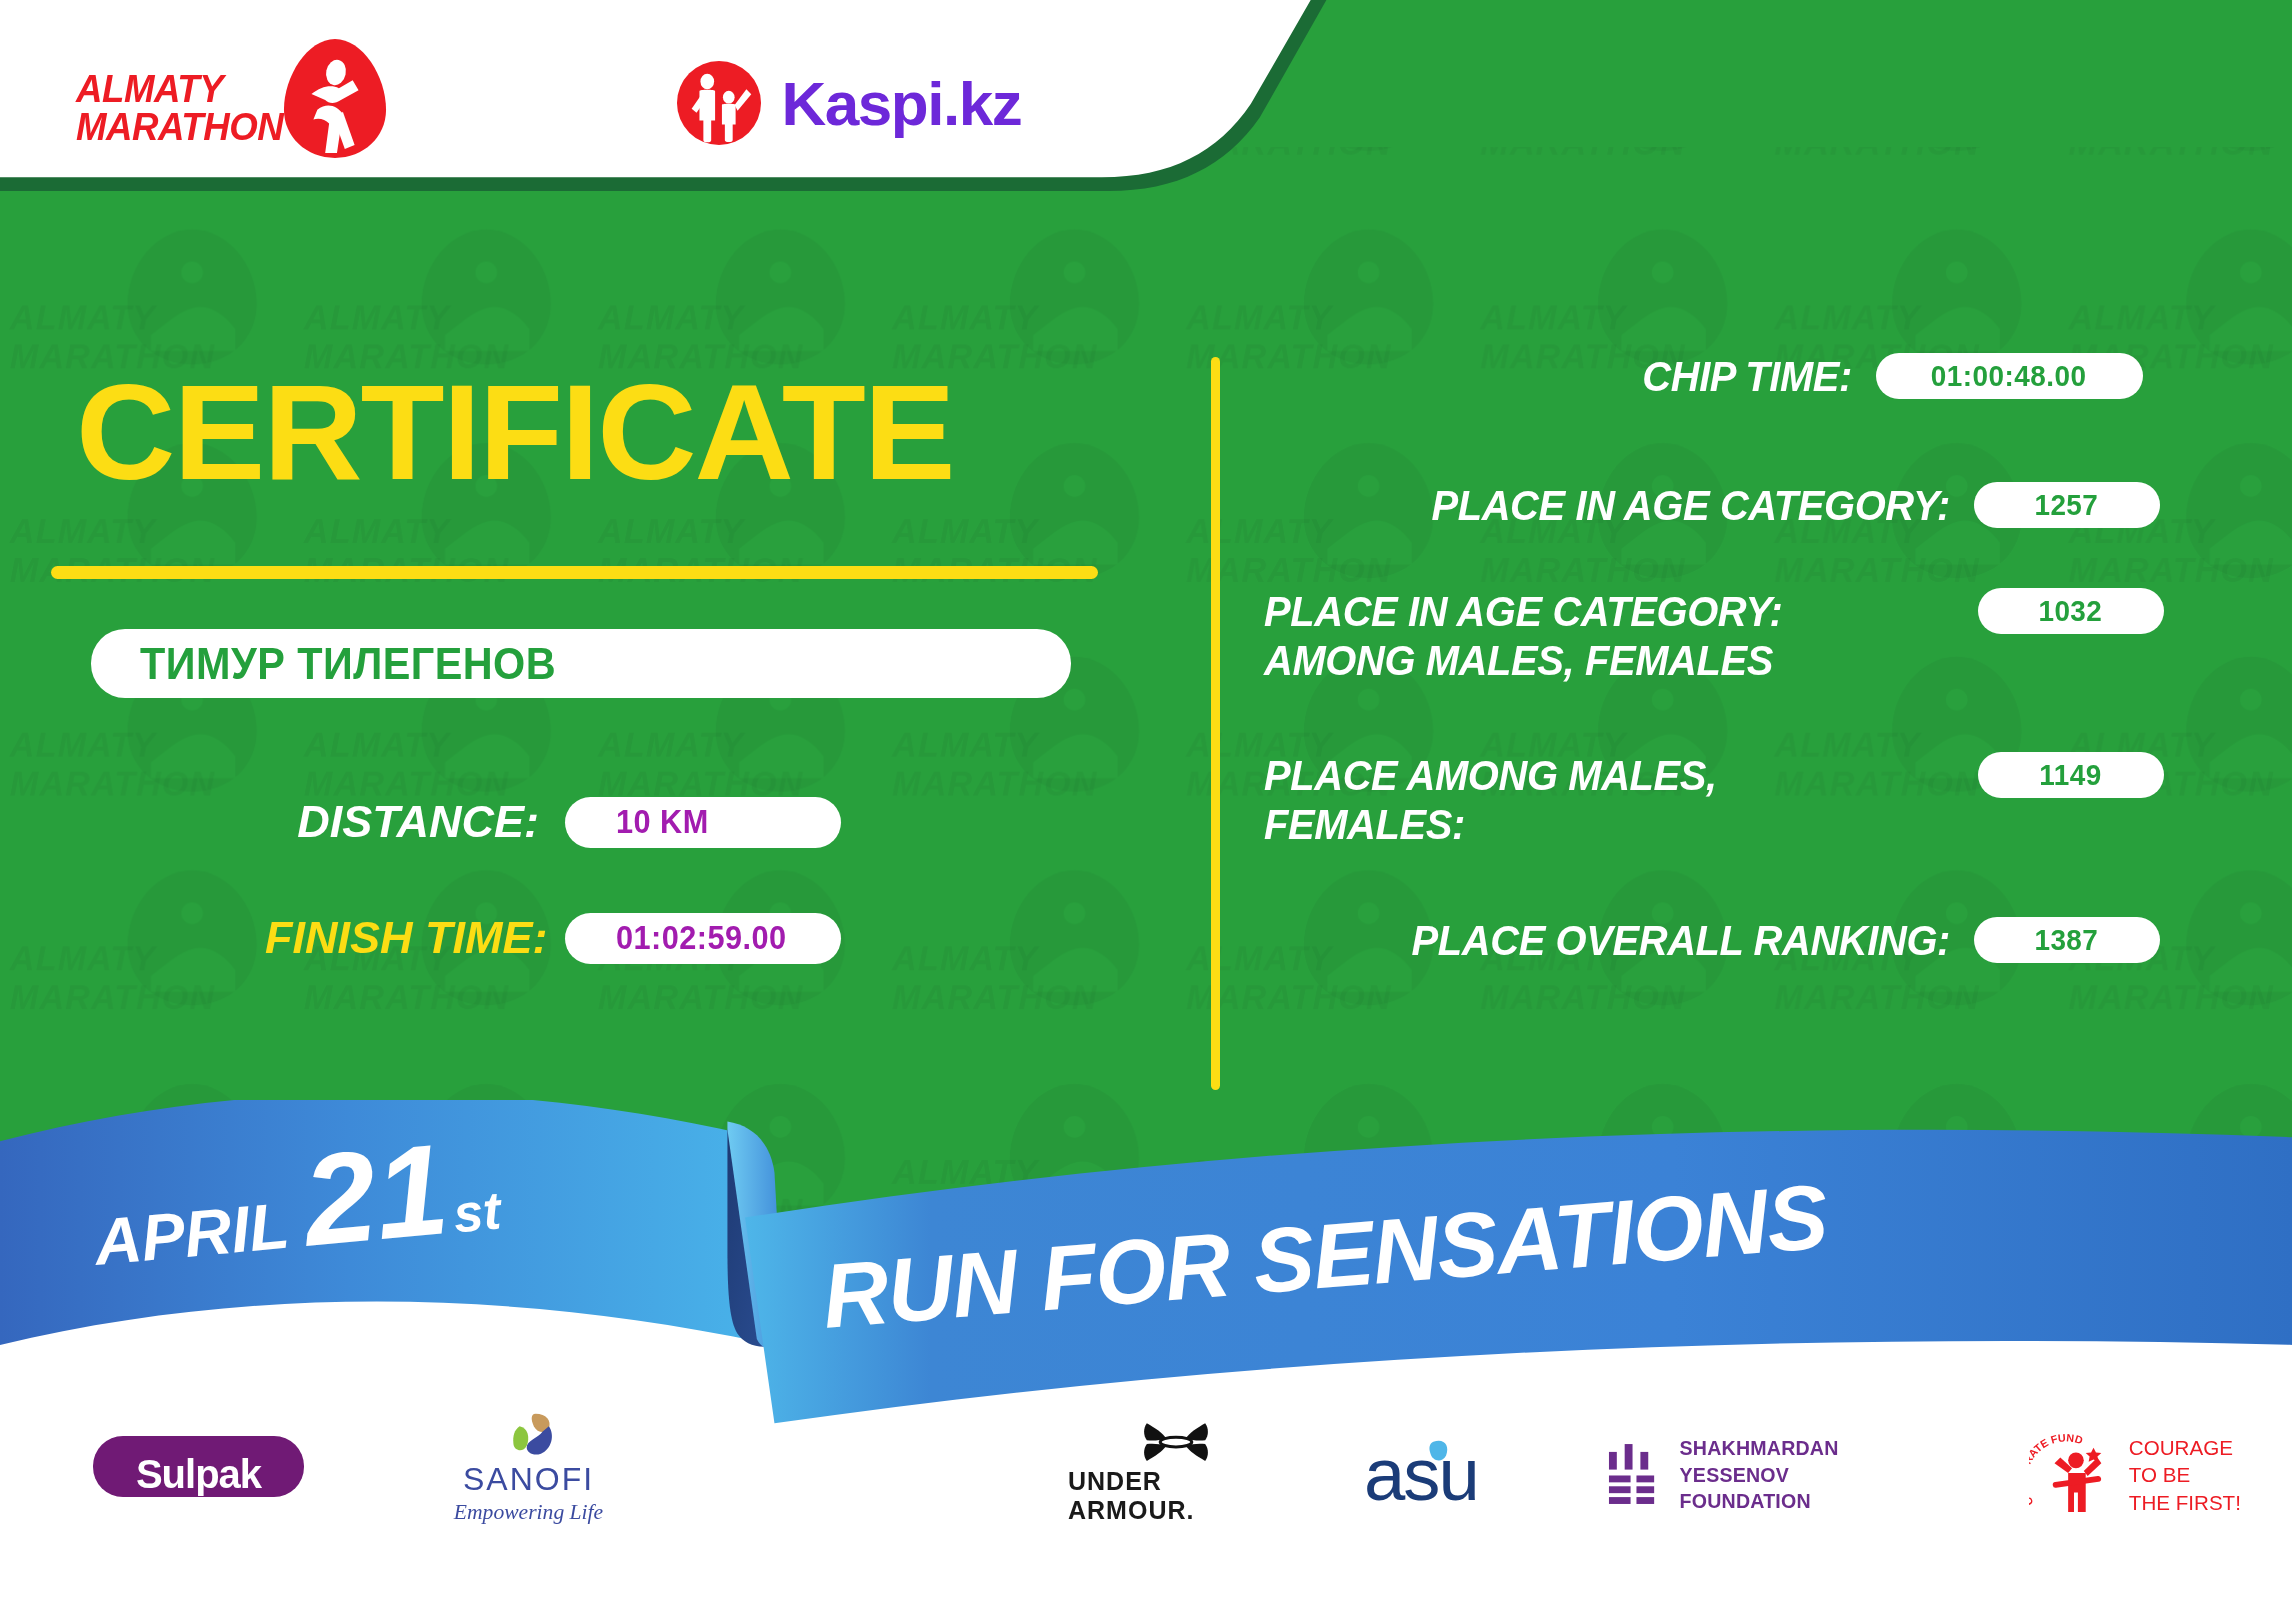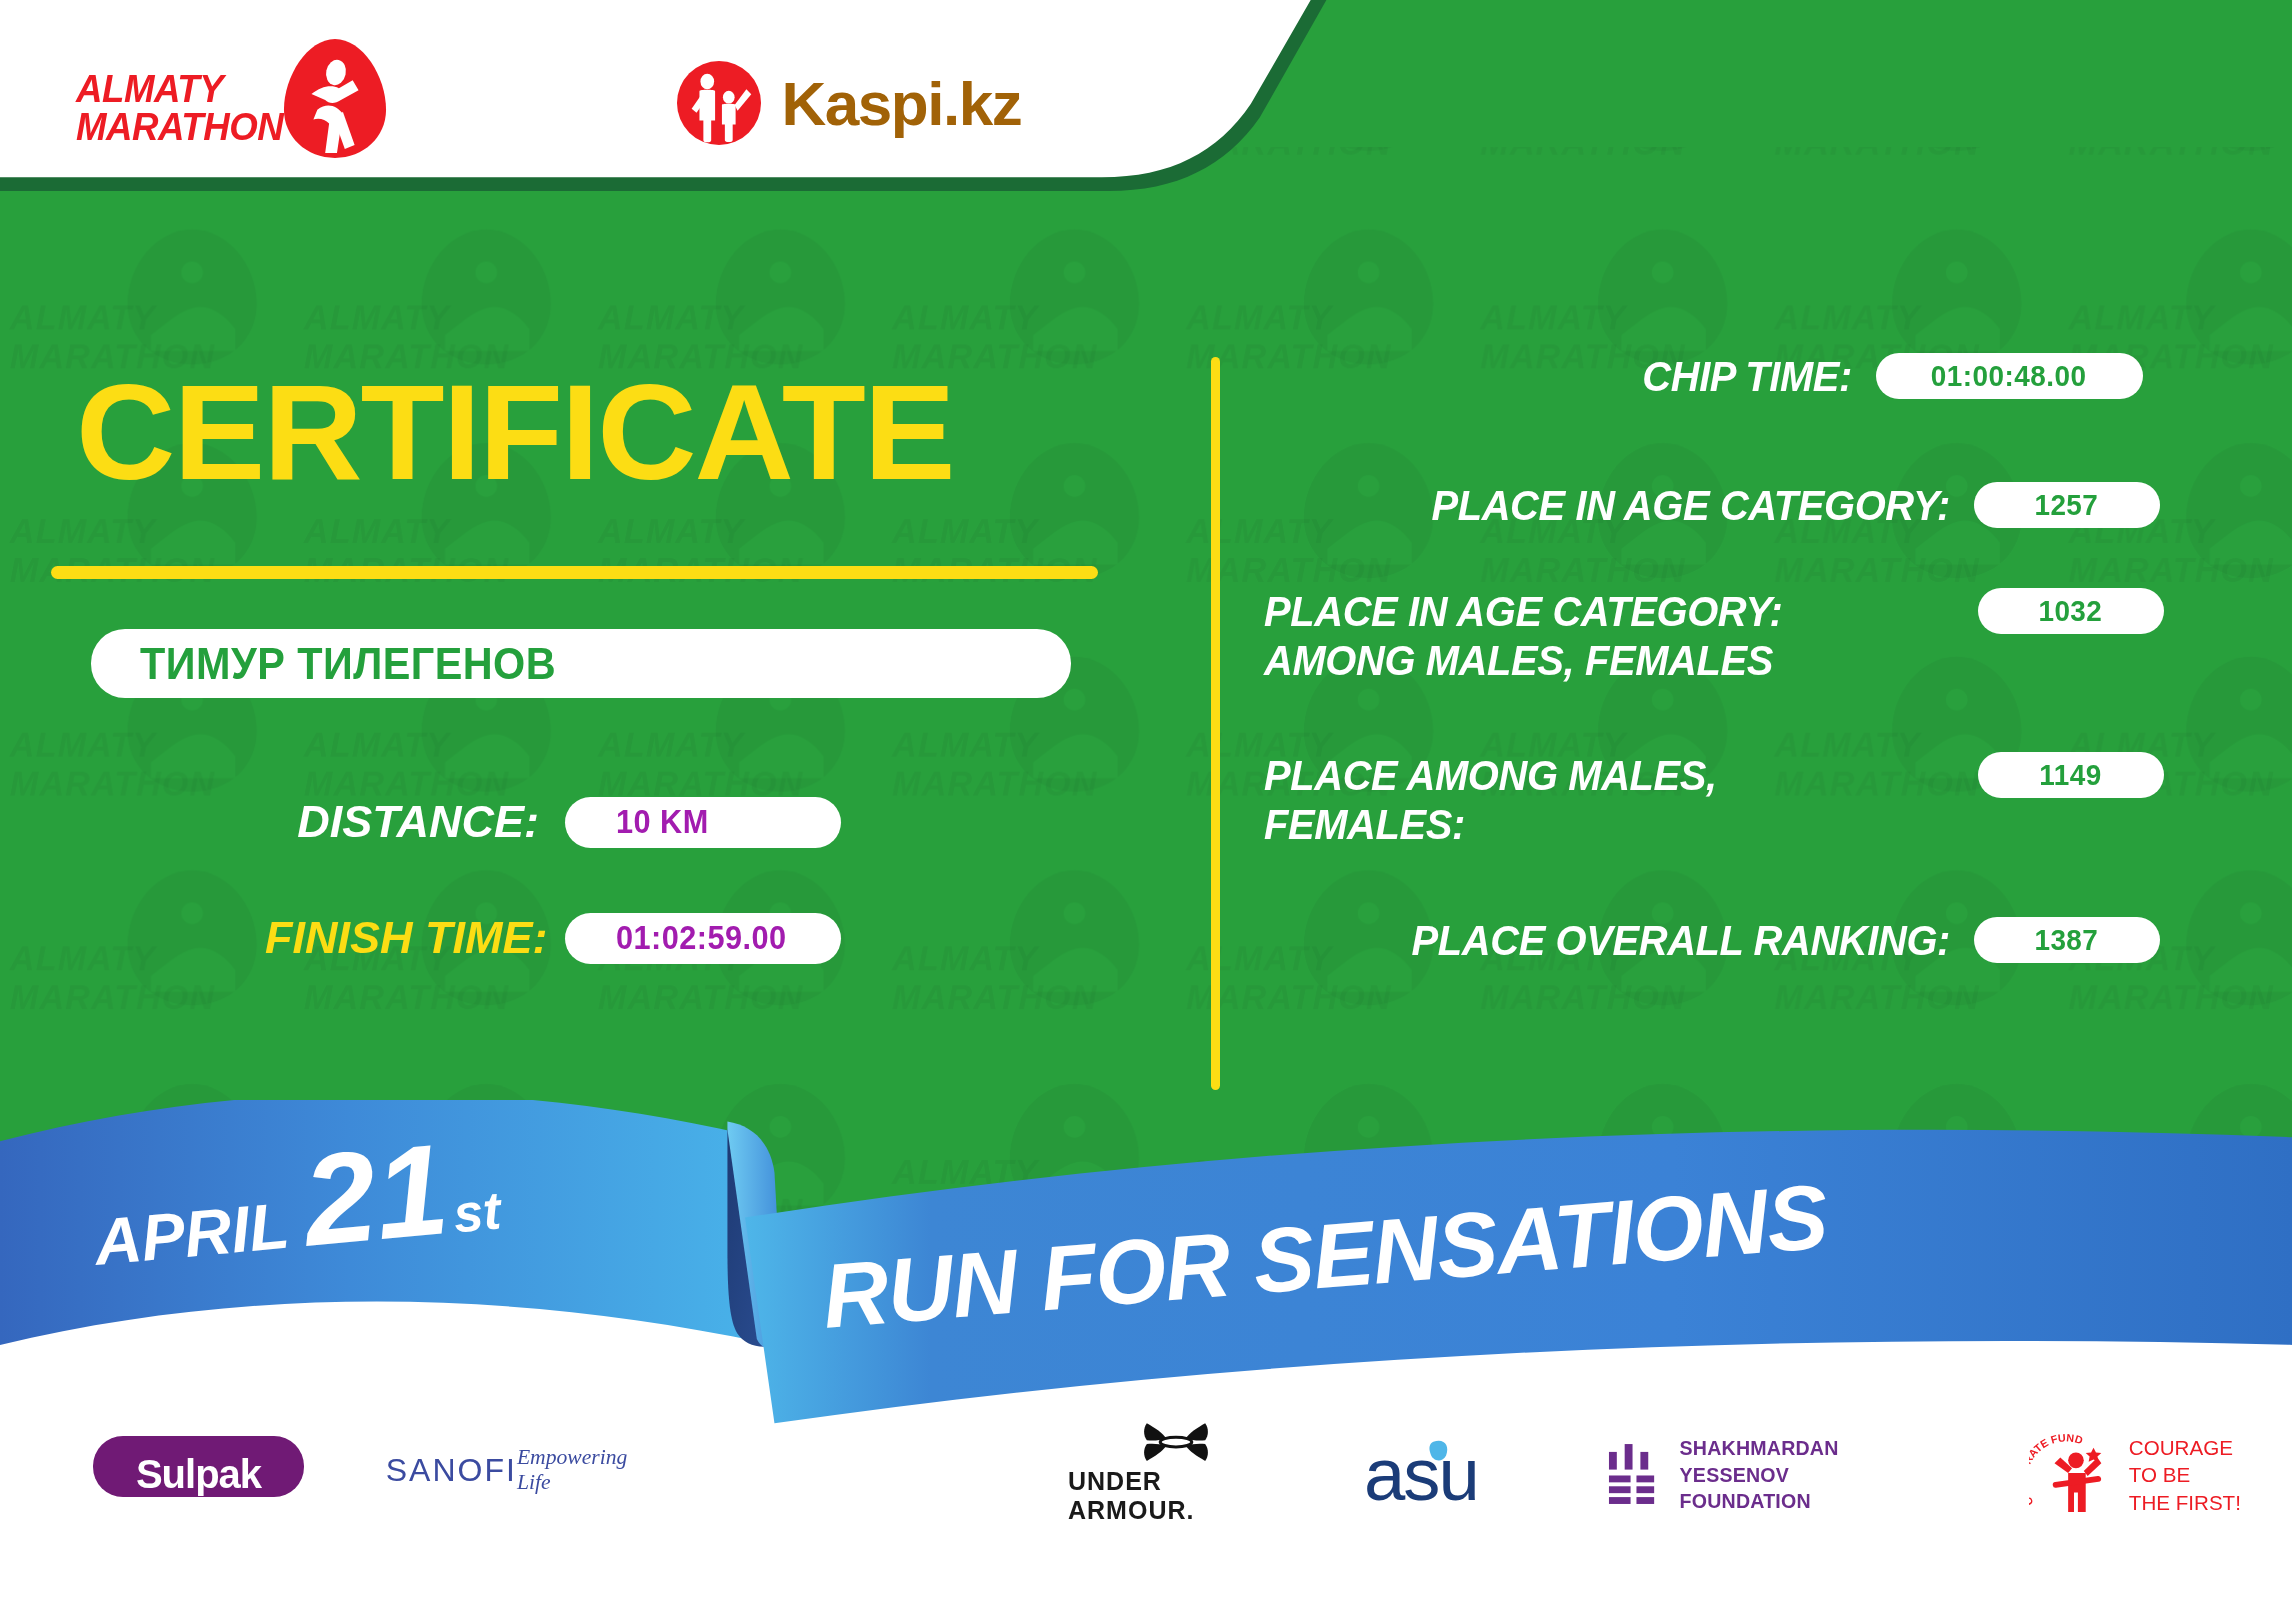--- a/index.html
+++ b/index.html
@@ -30,21 +30,21 @@
     position:absolute; left:0px; top:33px; width:211px;
     color:#ED1C24; font-weight:bold; font-style:italic;
     font-size:39px; line-height:0.97; letter-spacing:-0.5px;
     font-family:"Liberation Sans", sans-serif;
     transform:scaleX(0.94);
     transform-origin:left center;
   }
   #kaspi-logo{ position:absolute; left:676px; top:59px; height:88px; display:flex; align-items:center; gap:19.6px; }
   #kaspi-mark{ width:86px; height:86px; }
   #kaspi-word{
-    font-size:62px; font-weight:bold; color:#a16207;
+    font-size:62px; font-weight:bold; color:#6d28d9;
     letter-spacing:-1.5px; font-family:"Liberation Sans", sans-serif;
   }
 
   
   #cert-title{
     position:absolute; left:76px; top:365px; z-index:5;
     color:#FCDD14; font-size:135px; font-weight:bold;
     letter-spacing:-2px; line-height:1;
     font-family:"Liberation Sans", sans-serif;
     transform:scaleX(1.02); transform-origin:left top;
@@ -155,21 +155,21 @@
     position:absolute; left:0; top:1426px; width:2293px; height:157px;
     display:flex; align-items:center; z-index:4;
   }
   .sponsor{ position:absolute; display:flex; align-items:center; justify-content:center; }
 
   #sp-sulpak{ left:93px; top:9.8px; width:211px; height:61px;
     background:#701a75; border-radius:30px;align-items:flex-end; }
   #sp-sulpak .t{ color:#fff; font-size:40px; font-weight:bold;
     font-family:"Liberation Sans", sans-serif; letter-spacing:-1px; }
 
-  #sp-sanofi{ left:394px; top:-13.7px; width:225px; height:113px; }
+  #sp-sanofi{ left:416px; top:-13.7px; width:225px; height:113px; flex-direction:column; }
   #sp-sanofi .mark{ width:63px; height:51px; }
   #sp-sanofi .t1{ color:#3B4BA0; font-size:32px; letter-spacing:2px;
     font-family:"Liberation Sans", sans-serif; margin-top:2.9px; }
   #sp-sanofi .t2{ color:#3B4BA0; font-size:21.6px; font-style:italic;
     font-family:"Liberation Serif", serif; margin-top:2px; }
 
   #sp-oriflame{ left:686px; top:7.8px; width:284px; height:78px; flex-direction:column; }
   #sp-oriflame .t1{ color:#1A1A1A; font-size:43px; letter-spacing:4.9px;
     font-family:"Liberation Sans", sans-serif; font-weight:300; }
   #sp-oriflame .r{ display:flex; align-items:center; gap:11.8px; margin-top:5.9px; width:100%; justify-content:center; }

